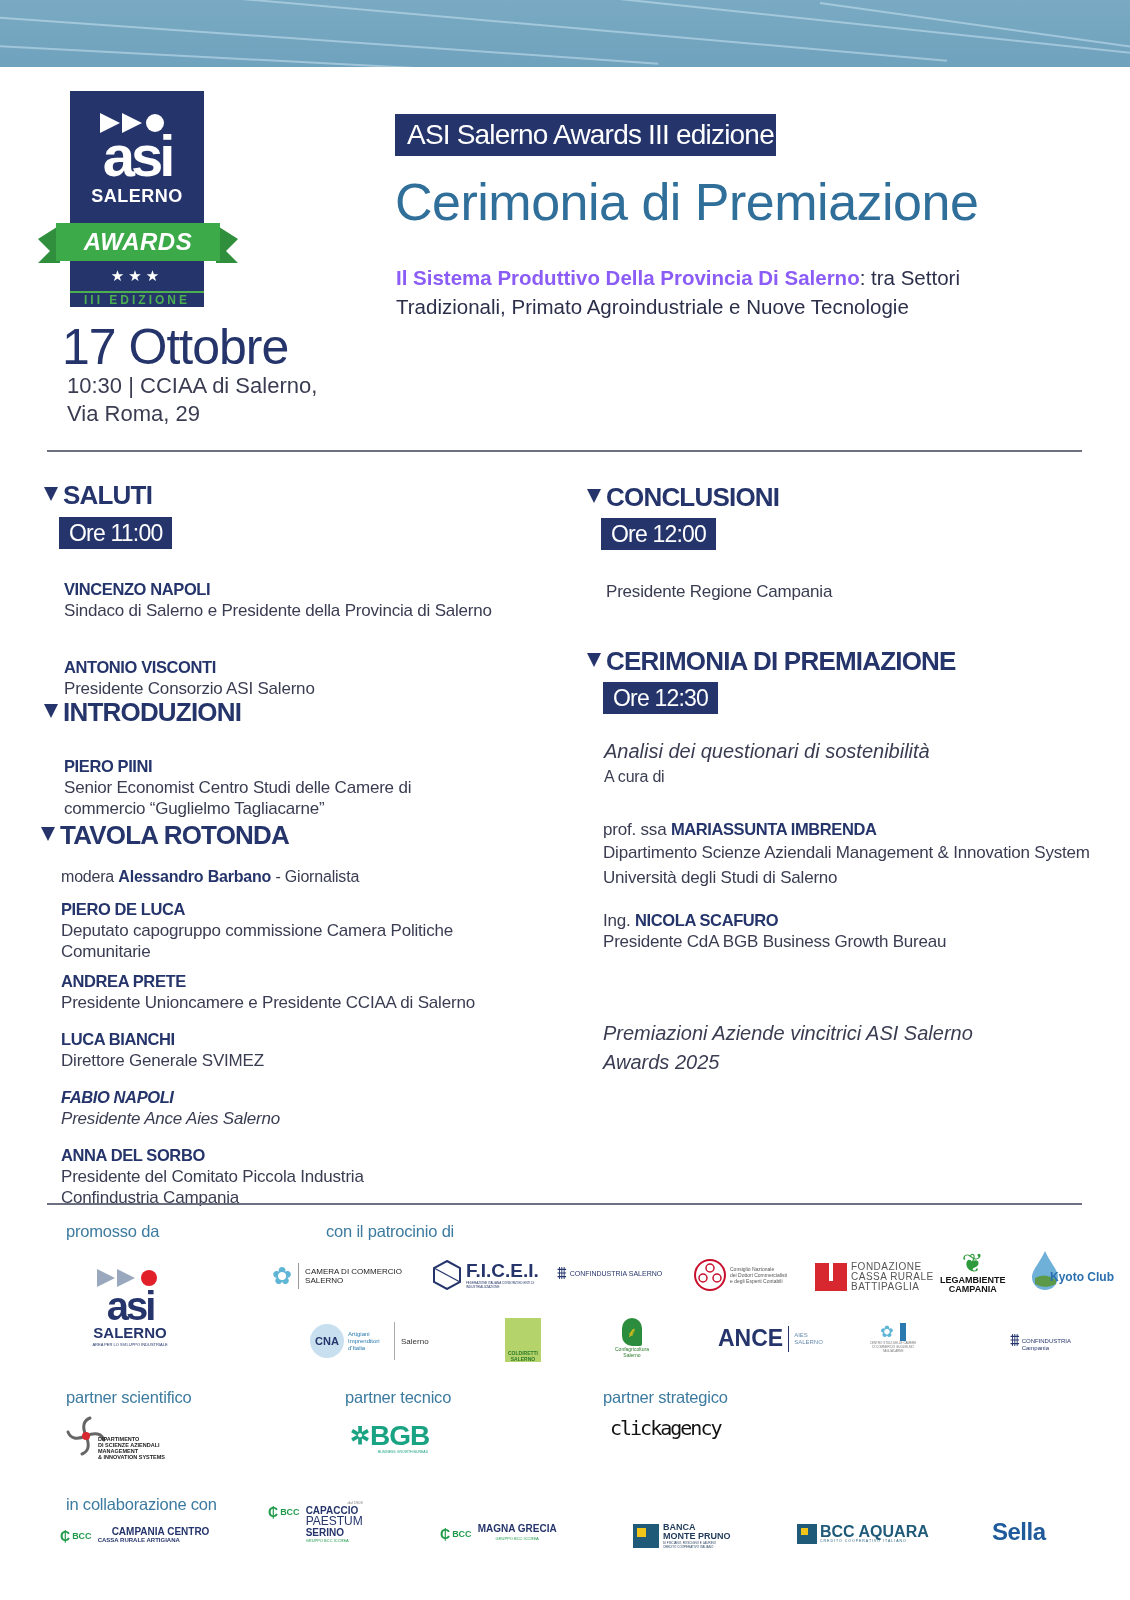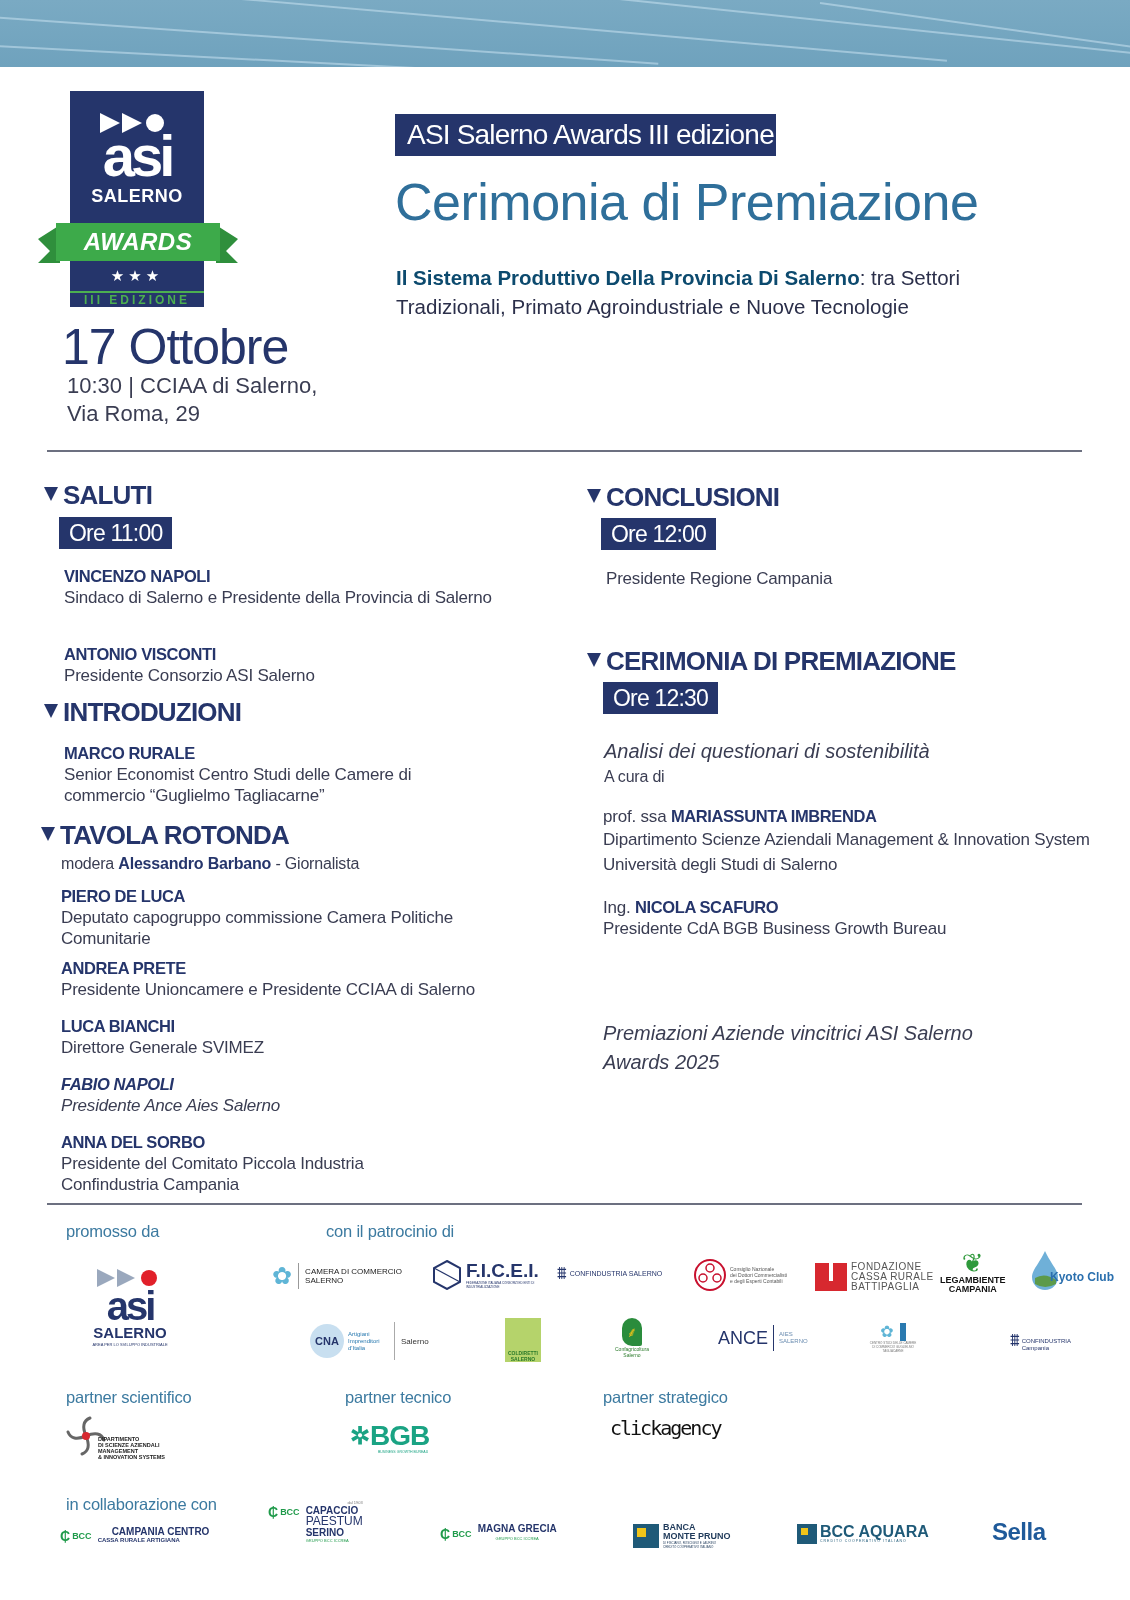--- a/index.html
+++ b/index.html
@@ -23,29 +23,29 @@
   .ribbon-text { position: absolute; left: 0; width: 200px; top: 137px; text-align: center; color: #fff; font-weight: bold; font-style: italic; font-size: 24px; letter-spacing: 0.5px; }
   .logo-stars-box { position: absolute; left: 32px; top: 170px; width: 134px; height: 30px; background: #25356b; color: #fff; text-align: center; font-size: 15px; line-height: 30px; letter-spacing: 4px; }
   .logo-edizione { position: absolute; left: 32px; top: 200px; width: 134px; height: 16px; background: #25356b; border-top: 2px solid #4caf50; color: #4caf50; font-weight: bold; font-size: 12px; letter-spacing: 3px; text-align: center; line-height: 14px; }
 
   .event-date { position: absolute; left: 62px; top: 318px; font-size: 50px; color: #25356b; letter-spacing: -1px; }
   .event-place { position: absolute; left: 67px; top: 372px; font-size: 22px; color: #3a3d52; line-height: 28px; }
 
   .edition-badge { position: absolute; left: 395px; top: 114px; height: 42px; padding: 0 2px 0 12px; background: #25356b; color: #fff; font-size: 28px; line-height: 42px; letter-spacing: -0.8px; }
   .main-title { position: absolute; left: 395px; top: 172px; font-size: 52px; color: #2f6f9a; letter-spacing: -0.5px; }
   .subtitle { position: absolute; left: 396px; top: 263px; width: 660px; font-size: 20.5px; line-height: 29px; color: #2b2f4a; }
-  .subtitle b { color: #0c4a6e; margin-top: 38px; }
+  .subtitle b { color: #8b5cf6; margin-top: 38px; }
 
   .rule { position: absolute; height: 2px; background: #6c7080; }
 
   
   .section-head { position: absolute; font-size: 26px; font-weight: bold; color: #25356b; letter-spacing: -0.8px; display: flex; align-items: center; }
   .tri { display: inline-block; width: 0; height: 0; border-left: 7px solid transparent; border-right: 7px solid transparent; border-top: 14px solid #25356b; margin-right: 5px; margin-top: -4px; }
   .time-badge { position: absolute; height: 32px; background: #25356b; color: #fff; font-size: 23px; line-height: 32px; padding: 0 10px; letter-spacing: -0.8px; }
-  .speaker { position: absolute; }
+  .speaker { position: absolute; margin-top: 13px; }
   .sp-name { font-size: 16.5px; font-weight: bold; color: #25356b; letter-spacing: -0.4px; line-height: 21px; }
   .sp-role { font-size: 17px; color: #3a3d52; line-height: 21px; letter-spacing: -0.2px; }
   .sp-role b { color: #25356b; }
   .italic-note { position: absolute; font-size: 20px; font-style: italic; color: #3a3d52; line-height: 29px; }
 
   
   .spon-label { position: absolute; font-size: 16.5px; color: #3c7aa0; letter-spacing: -0.2px; }
   .logo-item { position: absolute; display: flex; align-items: center; }
   .small-txt { font-size: 7px; color: #333; line-height: 8px; }
 </style>
@@ -107,21 +107,21 @@
 <div class="speaker" style="left:64px;top:644px;width:430px;">
   <div class="sp-name">ANTONIO VISCONTI</div>
   <div class="sp-role">Presidente Consorzio ASI Salerno</div>
 </div>
 
 <div class="section-head" style="left:44px;top:697px;">
   <span class="tri"></span>
   <span>INTRODUZIONI</span>
 </div>
 <div class="speaker" style="left:64px;top:743px;width:420px;">
-  <div class="sp-name">MARCO RURALE</div>
+  <div class="sp-name">PIERO PIINI</div>
   <div class="sp-role">Senior Economist Centro Studi delle Camere di commercio “Guglielmo Tagliacarne”</div>
 </div>
 
 <div class="section-head" style="left:41px;top:820px;">
   <span class="tri"></span>
   <span>TAVOLA ROTONDA</span>
 </div>
 <div class="speaker" style="left:61px;top:853px;width:460px;">
   <div class="sp-role" style="font-size:16px;"><span>modera </span><b>Alessandro Barbano</b><span> - Giornalista</span></div>
 </div>
@@ -266,21 +266,21 @@
     </div>
 </div>
 <div class="logo-item" style="left:615px;top:1318px;flex-direction:column;align-items:center;">
   <div style="width:20px;height:28px;background:#2a8c3c;border-radius:10px 10px 2px 10px;color:#f0c419;font-size:14px;text-align:center;line-height:28px;">⸙</div>
   <div style="font-size:5px;color:#2a7a2a;line-height:6px;text-align:center;">
       <div>Confagricoltura</div>
       <div>Salerno</div>
     </div>
 </div>
 <div class="logo-item" style="left:718px;top:1325px;">
-  <span style="font-size:18px;font-weight:normal;color:#25356b;">ANCE</span>
+  <span style="font-size:23px;font-weight:bold;color:#25356b;">ANCE</span>
   <span style="display:inline-block;width:1px;height:26px;background:#25356b;margin:0 5px;"></span>
   <div style="font-size:6px;color:#6a8cb0;line-height:7px;">
       <div>AIES</div>
       <div>SALERNO</div>
     </div>
 </div>
 <div class="logo-item" style="left:868px;top:1322px;flex-direction:column;align-items:center;">
   <div style="display:flex;align-items:center;">
       <span style="color:#5fb5d6;font-size:16px;">✿</span>
       <span style="display:inline-block;width:6px;height:18px;background:#2a7ab0;margin-left:6px;"></span>

